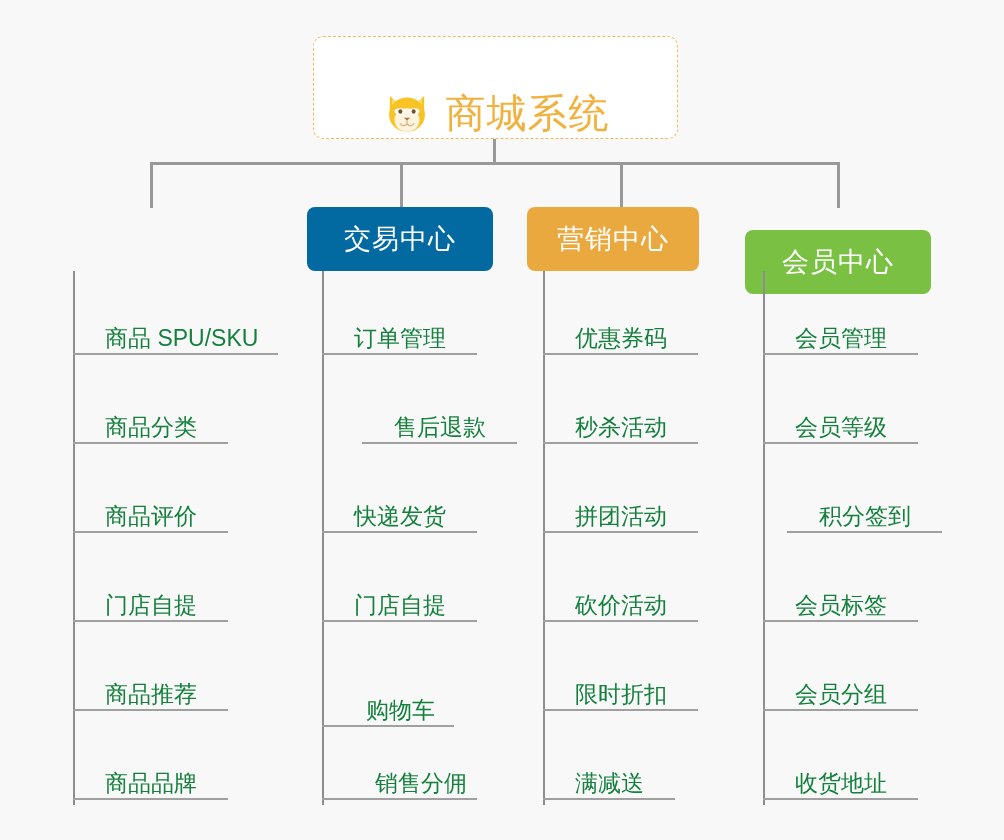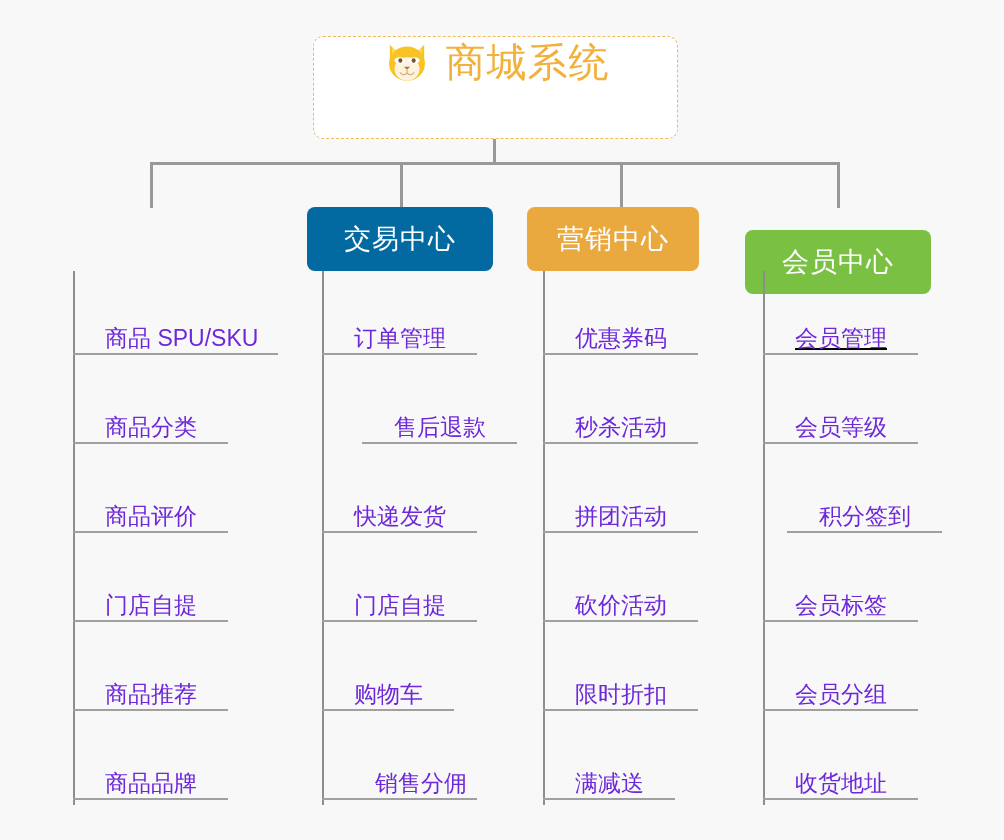--- a/index.html
+++ b/index.html
@@ -24,21 +24,21 @@
     position: absolute;
     left: 313px;
     top: 36px;
     width: 365px;
     height: 103px;
     box-sizing: border-box;
     background: #ffffff;
     border: 1px dashed #f0b95c;
     border-radius: 10px;
     display: flex;
-    align-items: flex-start;
+    align-items: flex-end;
     justify-content: center;
   }
   .root-inner {
     display: flex;
     align-items: center;
     gap: 14px;
   }
   .root-title {
     font-size: 40px;
     color: #f2b13c;
@@ -86,21 +86,21 @@
     position: absolute;
     height: 46px;
     box-sizing: border-box;
     border-bottom: 2px solid #a0a0a0;
     display: flex;
     align-items: flex-end;
     padding-bottom: 2px;
   }
   .leaf-label {
     font-size: 23px;
-    color: #6d28d9;
+    color: #15803d;
     line-height: 1.15;
     white-space: nowrap;
     padding-left: 32px;
   }
 </style>
 </head>
 <body style="background: rgb(248, 248, 248);">
 
 <div id="chart">
 
@@ -165,21 +165,21 @@
   </div>
   <div class="leaf" style="left:322px; top:398px; width:155px;margin-left:40px;">
     <span class="leaf-label">售后退款</span>
   </div>
   <div class="leaf" style="left:322px; top:487px; width:155px;">
     <span class="leaf-label">快递发货</span>
   </div>
   <div class="leaf" style="left:322px; top:576px; width:155px;">
     <span class="leaf-label">门店自提</span>
   </div>
-  <div class="leaf" style="left:322px; top:665px; width:132px;">
+  <div class="leaf" style="left:322px; top:681px; width:132px;padding-left:12px;">
     <span class="leaf-label">购物车</span>
   </div>
   <div class="leaf" style="left:322px; top:754px; width:155px;padding-left:21px;">
     <span class="leaf-label">销售分佣</span>
   </div>
 
   <div class="cat-box" style="left: 527px; width: 172px; background: rgb(234, 169, 63); align-items: center;">
     <span>营销中心</span>
   </div>
   <div class="trunk" style="left:543px; top:271px; height:534px;"></div>
@@ -199,21 +199,21 @@
     <span class="leaf-label">限时折扣</span>
   </div>
   <div class="leaf" style="left:543px; top:754px; width:132px;">
     <span class="leaf-label">满减送</span>
   </div>
 
   <div class="cat-box" style="left: 745px; width: 186px; background: rgb(122, 193, 67); margin-top: 23px;">
     <span>会员中心</span>
   </div>
   <div class="trunk" style="left:763px; top:271px; height:534px;"></div>
-  <div class="leaf" style="left:763px; top:309px; width:155px;text-decoration:underline;">
+  <div class="leaf" style="left:763px; top:309px; width:155px;">
     <span class="leaf-label">会员管理</span>
   </div>
   <div class="leaf" style="left:763px; top:398px; width:155px;">
     <span class="leaf-label">会员等级</span>
   </div>
   <div class="leaf" style="left:763px; top:487px; width:155px;margin-left:24px;">
     <span class="leaf-label">积分签到</span>
   </div>
   <div class="leaf" style="left:763px; top:576px; width:155px;">
     <span class="leaf-label">会员标签</span>

